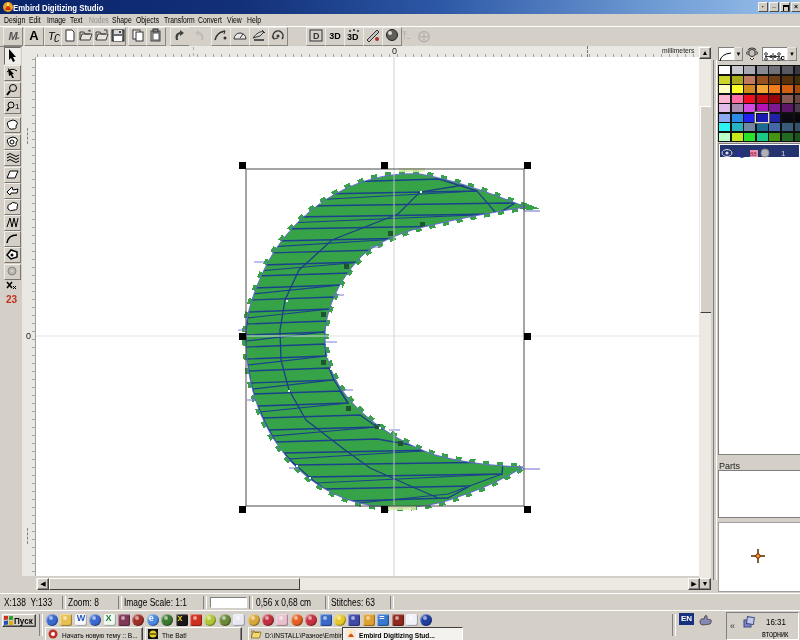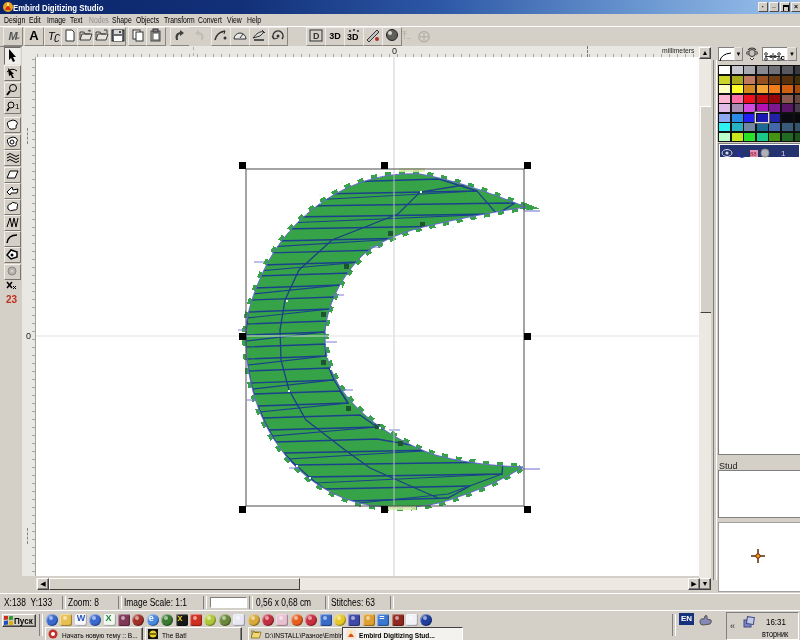--- a/index.html
+++ b/index.html
@@ -492,21 +492,21 @@
           <circle cx="7" cy="6" r="1.6" fill="#d8d8e8"></circle>
         <path d="M22 2 a4.5 4.5 0 1 0 3 8 a4 4 0 0 1 -3 -8" fill="#2a2ac0"></path>
         <rect x="30" y="3" width="8" height="7" fill="#e890b0"></rect>
           <text x="30" y="9" font-size="6" fill="#902040">88</text>
         <circle cx="45" cy="6" r="4" fill="#b0b0b8" stroke="#888"></circle>
         <text x="61" y="9" font-size="8" fill="#d0d0e0">1</text>
       </svg>
     </div>
   </div>
 
-  <div class="abs" style="left:1px;top:415px;font-size:9px;color:#222;">Stud</div>
+  <div class="abs" style="left:1px;top:415px;font-size:9px;color:#222;">Parts</div>
   <div class="abs" style="left:0px;top:424px;width:81px;height:46px;background:#fff;border:1px solid #808080;"></div>
   <div class="abs" style="left:0px;top:476px;width:81px;height:68px;background:#fff;border:1px solid #a0a0a0;">
     <svg class="abs" style="left:32px;top:26px;" width="14" height="14">
         <path d="M7 0 v5 M7 9 v5 M0 7 h5 M9 7 h5" stroke="#503000" stroke-width="1.5"></path>
         <circle cx="7" cy="7" r="2.2" fill="#f0a020" stroke="#802000"></circle>
       </svg>
   </div>
 </div>
 
 <div id="statusbar" class="abs">

